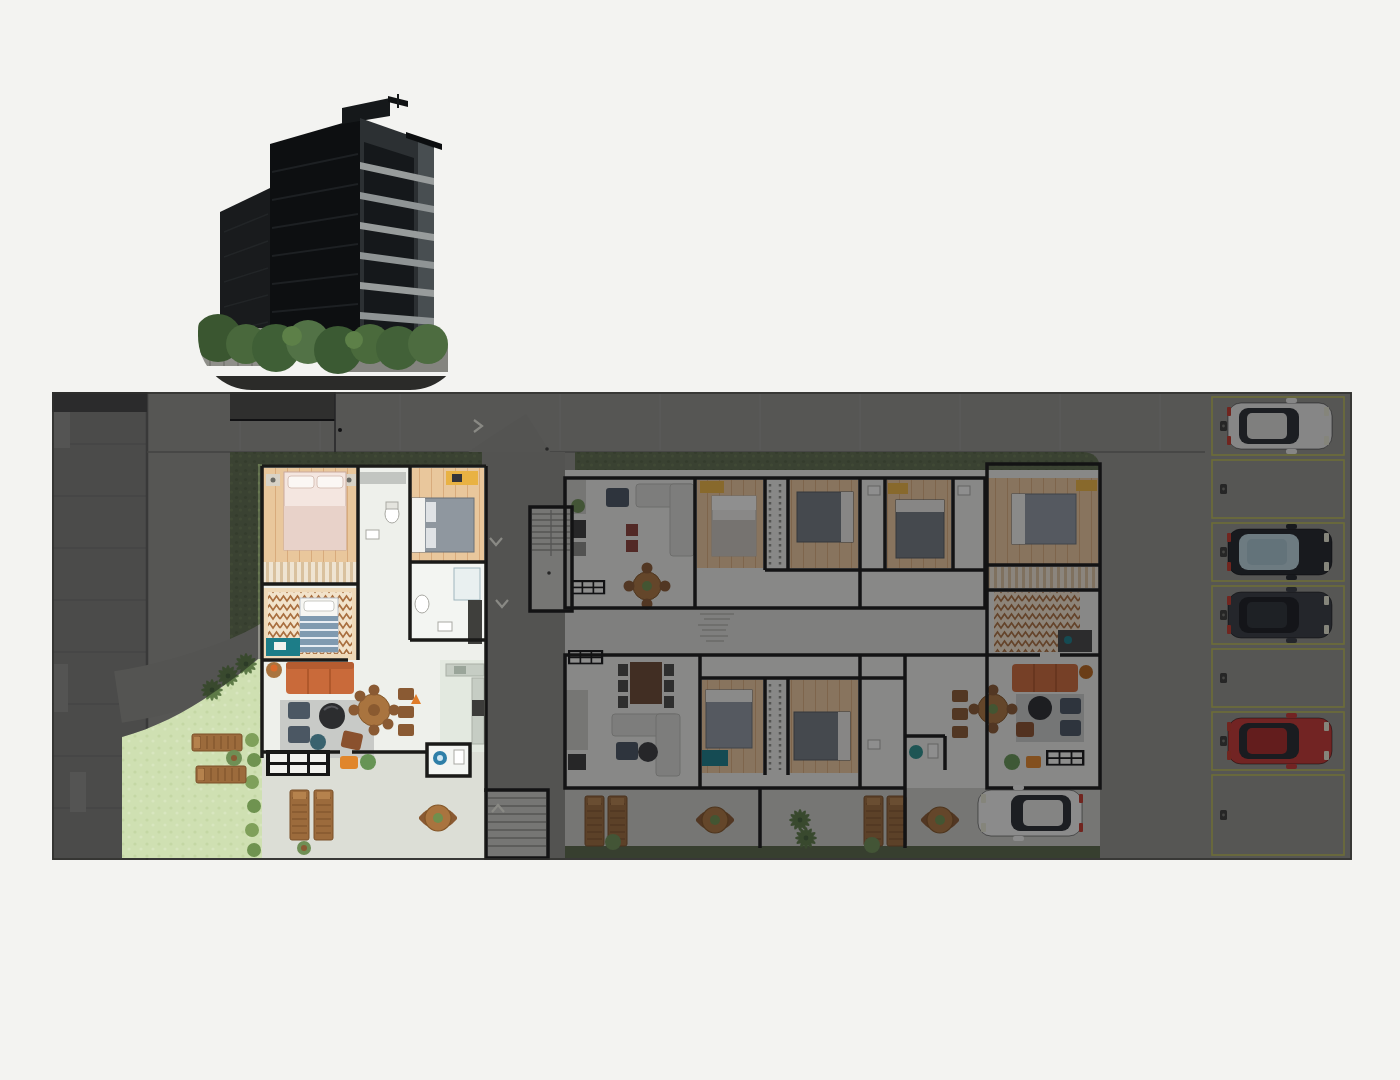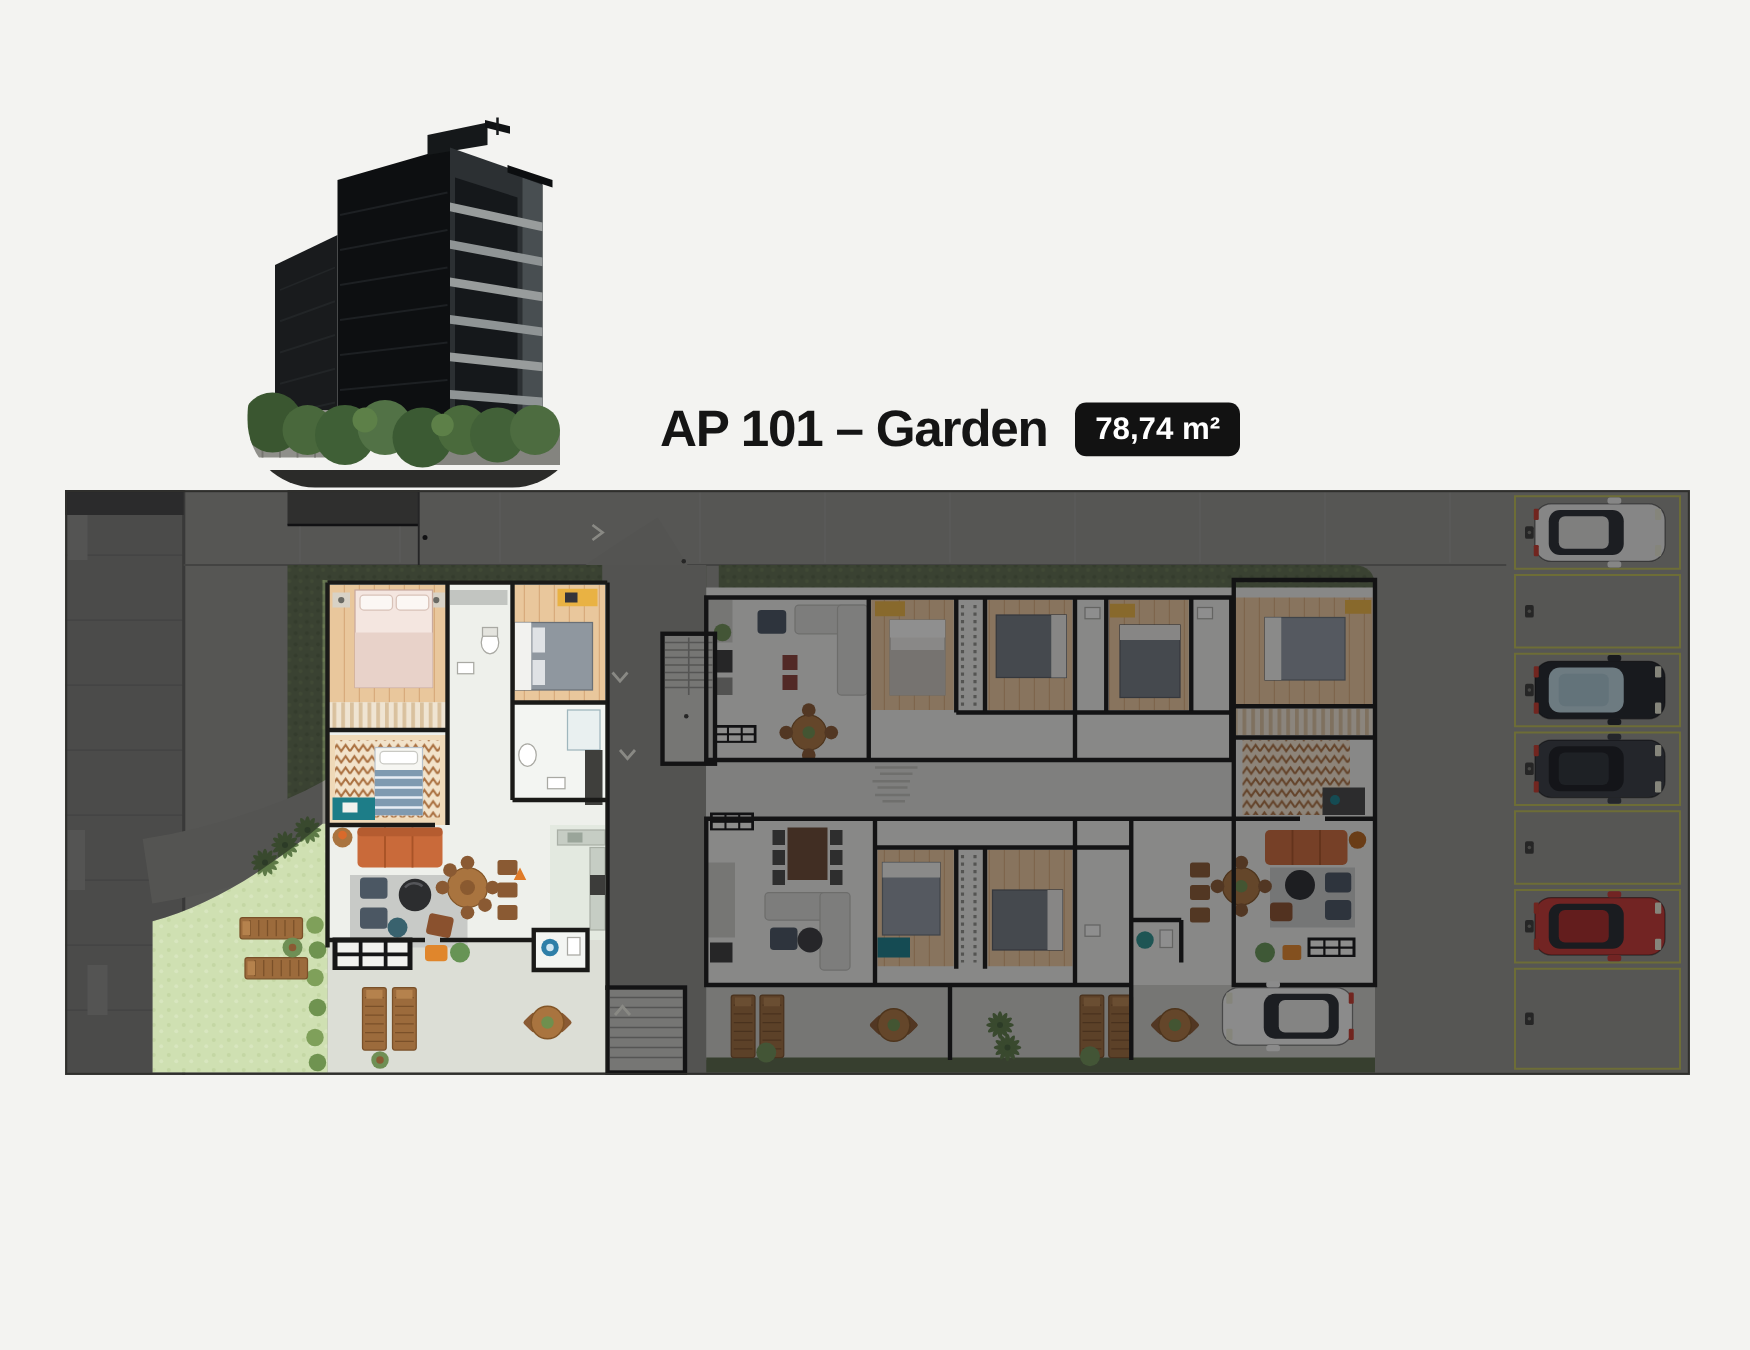--- a/index.html
+++ b/index.html
@@ -58,24 +58,20 @@
         <circle cx="178" cy="252" r="20" fill="#4a6a3c"></circle>
         <circle cx="206" cy="256" r="22" fill="#426138"></circle>
         <circle cx="236" cy="252" r="20" fill="#4d6c40"></circle>
         <circle cx="100" cy="244" r="10" fill="#5d8048"></circle>
         <circle cx="162" cy="248" r="9" fill="#5d8048"></circle>
         <rect x="0" y="284" width="278" height="18" fill="#2b2b29"></rect>
       </g>
     </svg>
   </figure>
 
-  <div class="title-row">
-    <h1 class="page-title">AP 101 – Garden</h1>
-    <span class="area-badge">78,74 m²</span>
-  </div>
 
   <figure class="plan-fig">
   <svg width="1300" height="468" viewBox="52 392 1300 468">
     <defs>
       <pattern id="zig" width="14" height="9" patternUnits="userSpaceOnUse">
         <rect width="14" height="9" fill="#f2e3cb"></rect>
         <path d="M0,7 L3.5,2 L7,7 L10.5,2 L14,7" stroke="#a96f3f" stroke-width="1.6" fill="none"></path>
       </pattern>
       <pattern id="stripesV" width="7" height="8" patternUnits="userSpaceOnUse">
         <rect width="7" height="8" fill="#efe4d2"></rect>

